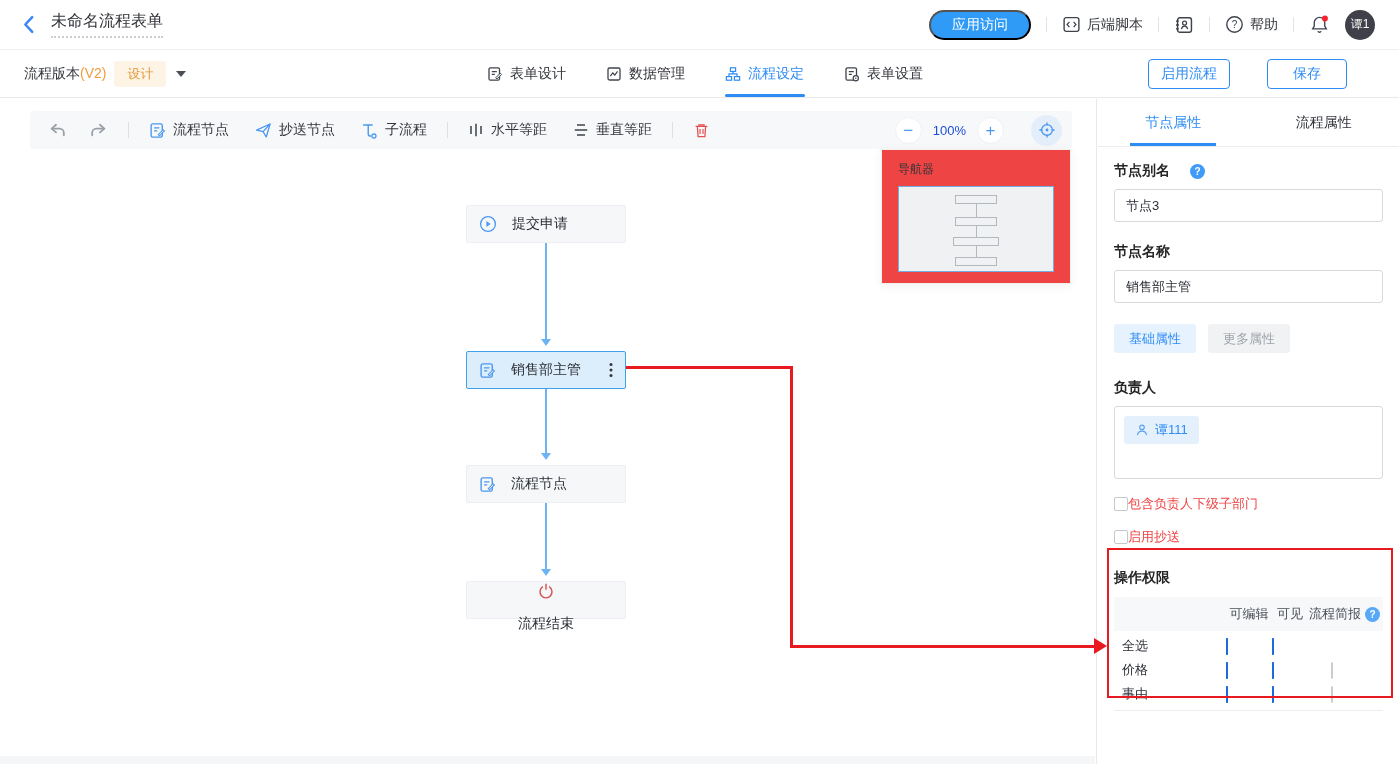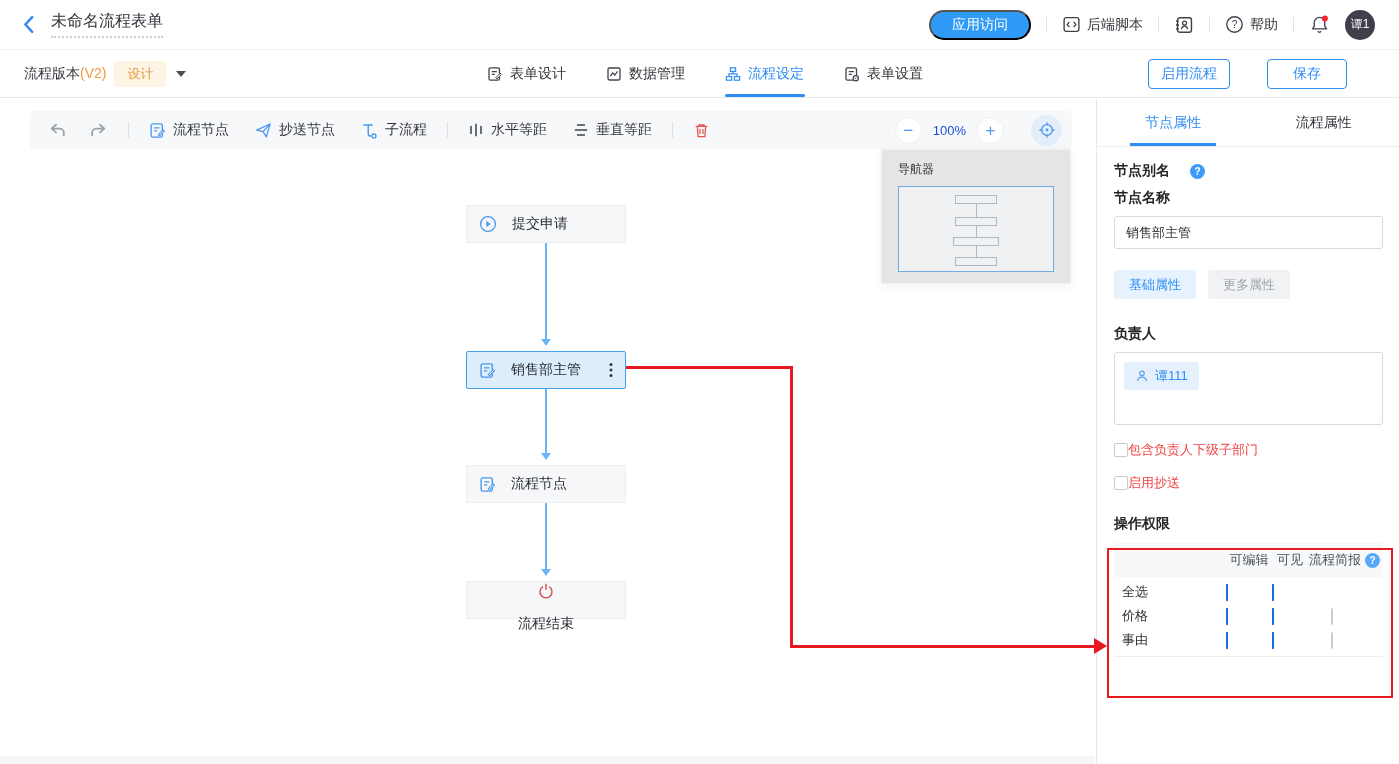--- a/index.html
+++ b/index.html
@@ -34,21 +34,21 @@
   .toolbar { position:absolute; left:30px; top:12px; width:1042px; height:38px; background:#f7f8fa; border-radius:4px; display:flex; align-items:center; padding:0 10px 0 18px; }
   .t-item { display:flex; align-items:center; gap:7px; font-size:14px; color:#33363c; cursor:pointer; }
   .t-gap { margin-left:26px; }
   .t-sep { width:1px; height:16px; background:#dcdfe3; margin:0 20px; }
   .undo-redo { display:flex; gap:22px; }
   .zoom-group { margin-left:auto; display:flex; align-items:center; gap:11px; }
   .zoom-btn { width:27px; height:27px; border-radius:50%; background:#fff; border:1px solid #eef0f3; color:#4a98ef; font-size:17px; line-height:1; display:flex; align-items:center; justify-content:center; cursor:pointer; }
   .zoom-pct { font-size:13px; color:#1d4ed8; }
   .target-btn { width:31px; height:31px; border-radius:50%; background:#e4eefb; display:flex; align-items:center; justify-content:center; margin-left:16px; cursor:pointer; }
 
-  .navigator { position:absolute; right:25px; top:50px; width:190px; height:135px; background:#e5e5e5; border:1px solid #f1f1f1; box-shadow:0 2px 10px rgba(0,0,0,.06); }
+  .navigator { position:absolute; right:25px; top:50px; width:190px; height:135px; background:#ef4444; border:1px solid #f1f1f1; box-shadow:0 2px 10px rgba(0,0,0,.06); }
   .nav-title { font-size:12px; color:#33363c; padding:11px 0 8px 16px; }
   .nav-map { margin:0 16px; height:86px; background:#f0f1f3; border:1px solid #73abe3; position:relative; cursor:pointer; }
   .nav-line { position:absolute; left:50%; top:12px; height:62px; width:1px; background:#b3b7be; }
   .nav-rect { position:absolute; left:50%; transform:translateX(-50%); width:42px; height:9px; border:1px solid #b3b7be; background:#f0f1f3; }
 
   .node { position:absolute; left:466px; width:160px; height:38px; background:#f6f7f9; border:1px solid #eceef1; border-radius:2px; display:flex; align-items:center; padding:0 12px; gap:15px; font-size:14px; color:#2b2f36; cursor:pointer; }
   .node.selected { background:#dcedfb; border:1px solid #41a0ea; }
   .kebab { margin-left:auto; display:flex; align-items:center; cursor:pointer; }
   .conn { position:absolute; left:545px; width:2px; background:#6db5f2; }
   .conn::after { content:''; position:absolute; bottom:-7px; left:-4px; border:5px solid transparent; border-top:7px solid #6db5f2; }
@@ -361,20 +361,21 @@
   <div class="panel">
     <div class="p-tabs">
       <span class="p-tab active">节点属性</span>
       <span class="p-tab">流程属性</span>
     </div>
     <div class="p-body">
       <div class="p-label">
         <span>节点别名</span>
         <span class="qmark">?</span>
       </div>
+      <input class="p-input" value="节点3" style="">
 
       <div class="p-label">节点名称</div>
       <input class="p-input" value="销售部主管" style="">
 
       <div class="chip-row">
         <button class="chip blue">基础属性</button>
         <button class="chip gray">更多属性</button>
       </div>
 
       <div class="p-label">负责人</div>

